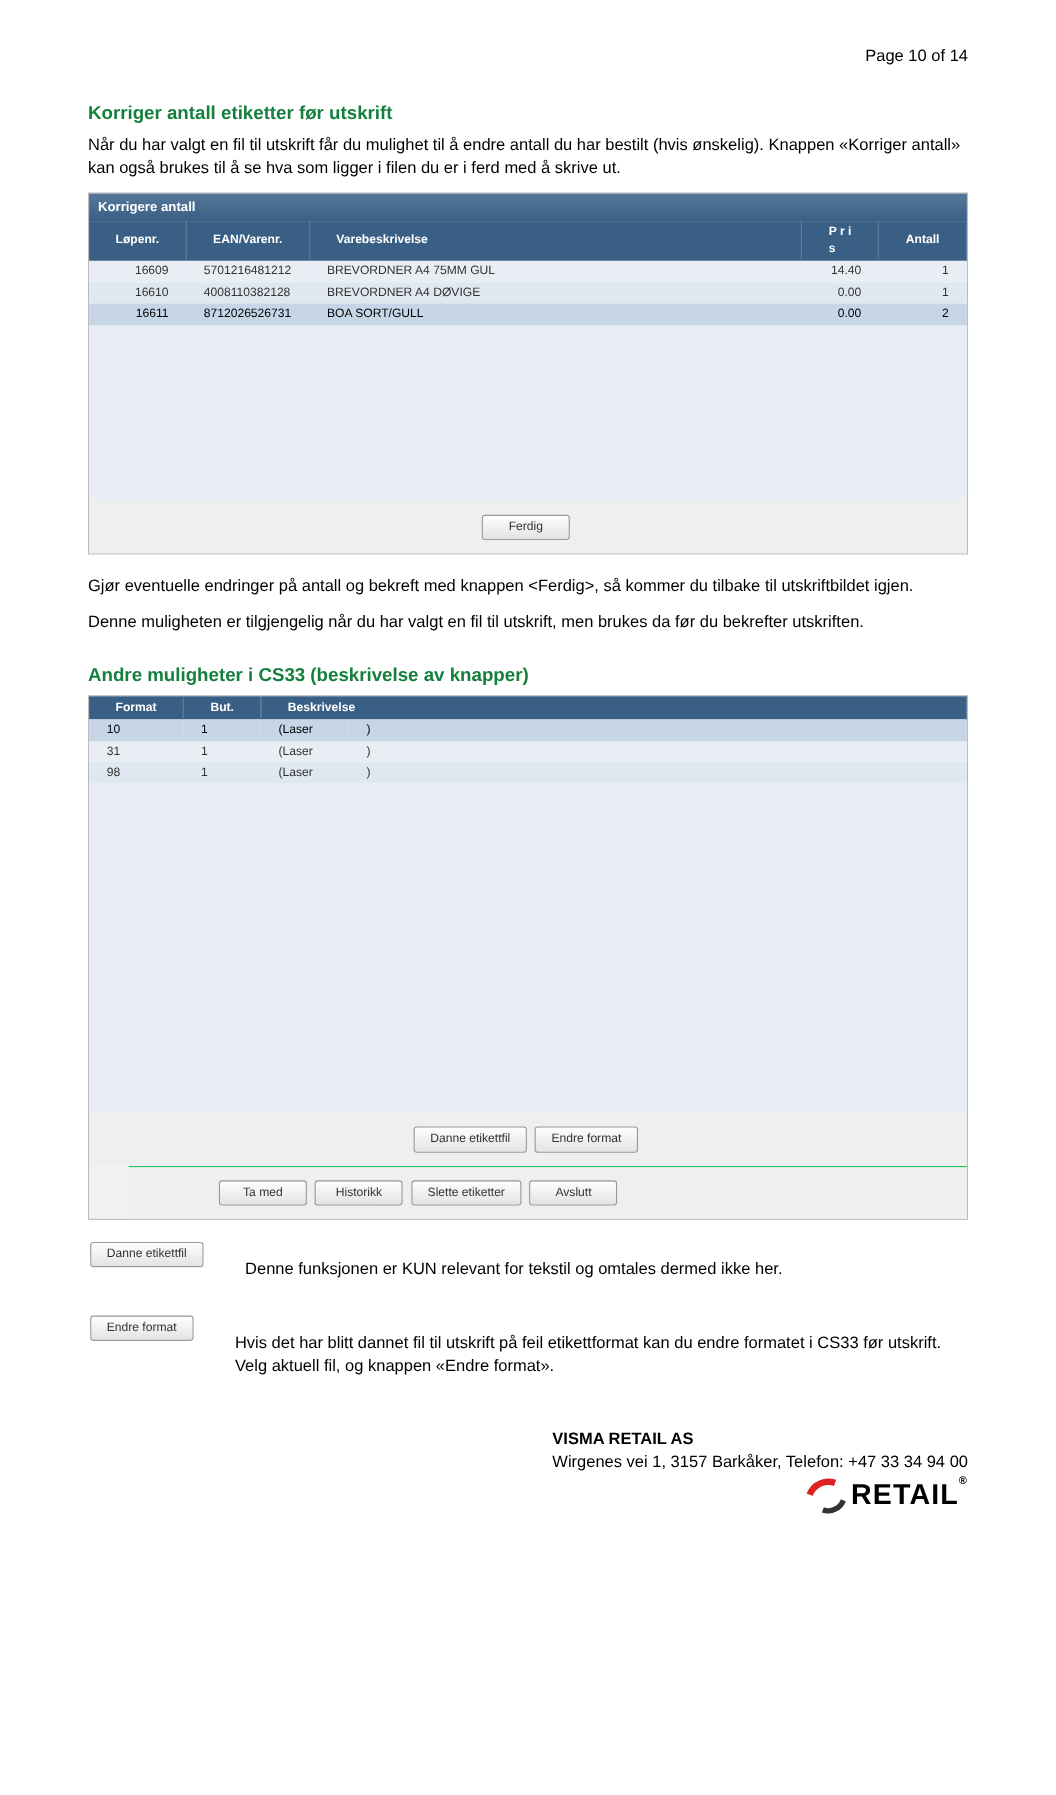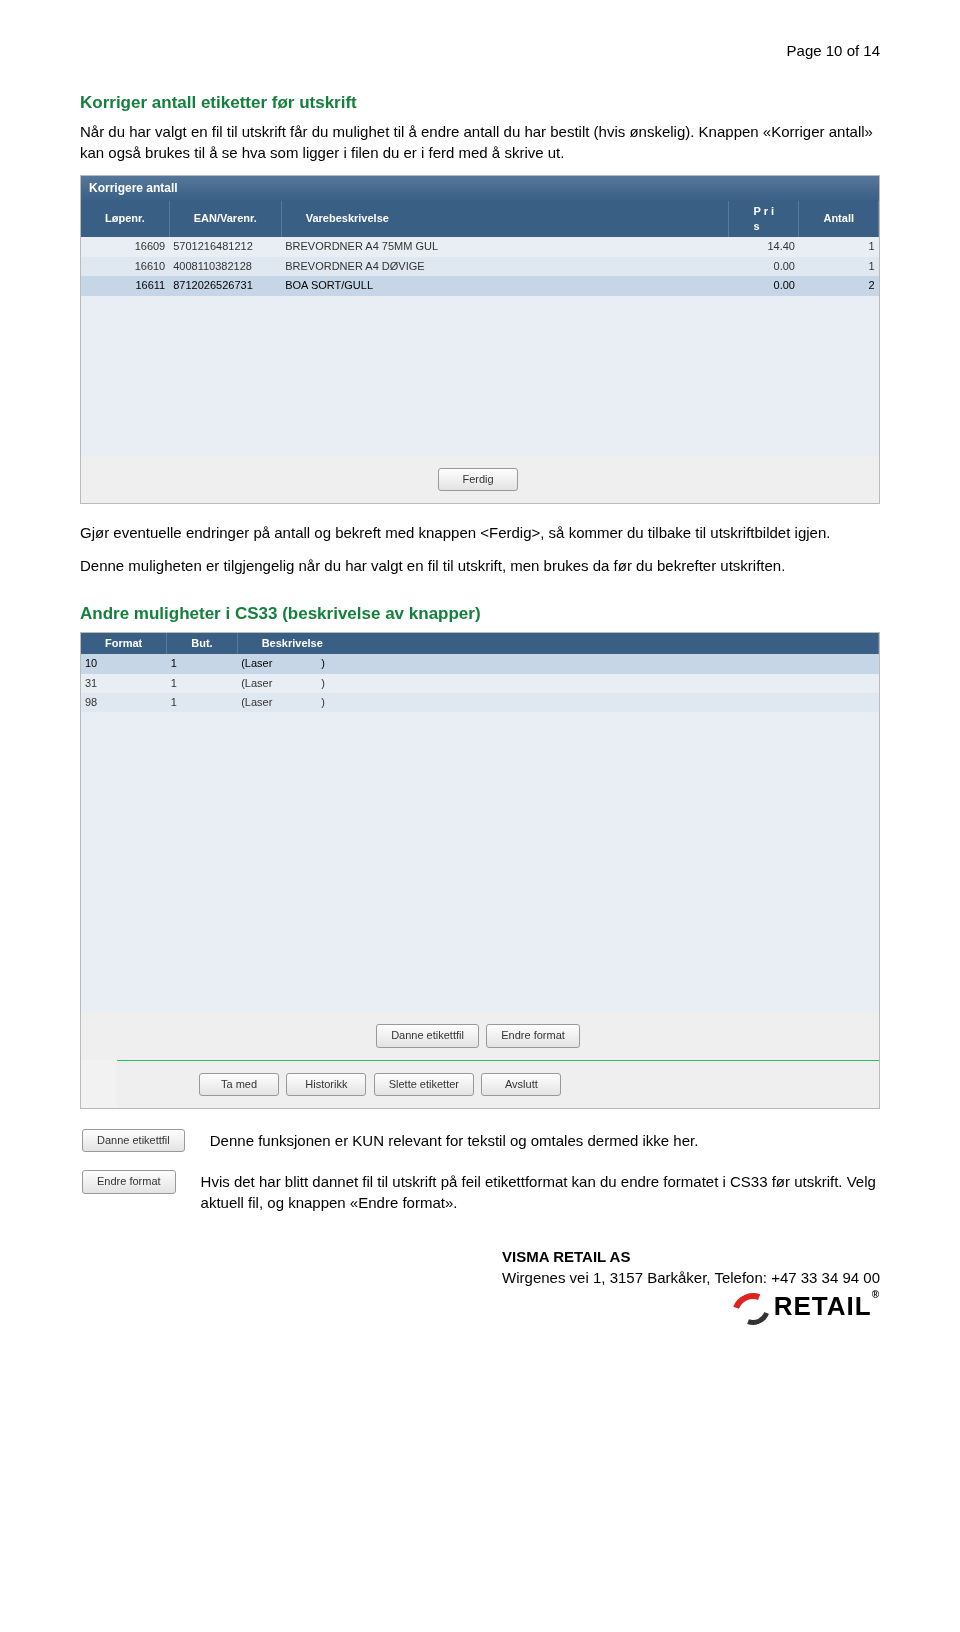--- a/index.html
+++ b/index.html
@@ -44,21 +44,21 @@
   .grid thead th {
     background: #3a5f85;
     color: #fff;
     font-weight: bold;
     text-align: left;
     padding: 3px 24px;
     border-right: 1px solid #5a7a99;
     font-size: 11px;
   }
   .grid tbody td {
-    padding: 2px 4px;
+    padding: 2px 16px;
     color: #333;
   }
   .grid tbody tr.alt { background: #dfe8f0; }
   .grid tbody tr.sel td { background: #c6d6e6; color: #000;}
   .grid-empty {
     height: 160px;
     background: #e8eef3;
   }
   .grid-empty.tall { height: 300px; }
   .btn {
@@ -85,21 +85,21 @@
     border-top: 1px solid #22c55e;
     margin-left: 36px;
   }
   .info-block {
     display: flex;
     align-items: flex-start;
     gap: 20px;
     margin: 14px 0;
   }
   .info-block .btn { flex: 0 0 auto; min-width: 90px;}
-  .info-block p { flex: 1; margin: 3px; }
+  .info-block p { flex: 1; margin: 16px; }
   .footer {
     margin-top: 30px;
     display: flex;
     justify-content: space-between;
     align-items: flex-end;
     font-size: 15px;
     flex-direction: column;
   }
   .footer-left { font-size: 15px; }
   .footer-left .company { font-weight: bold; }

